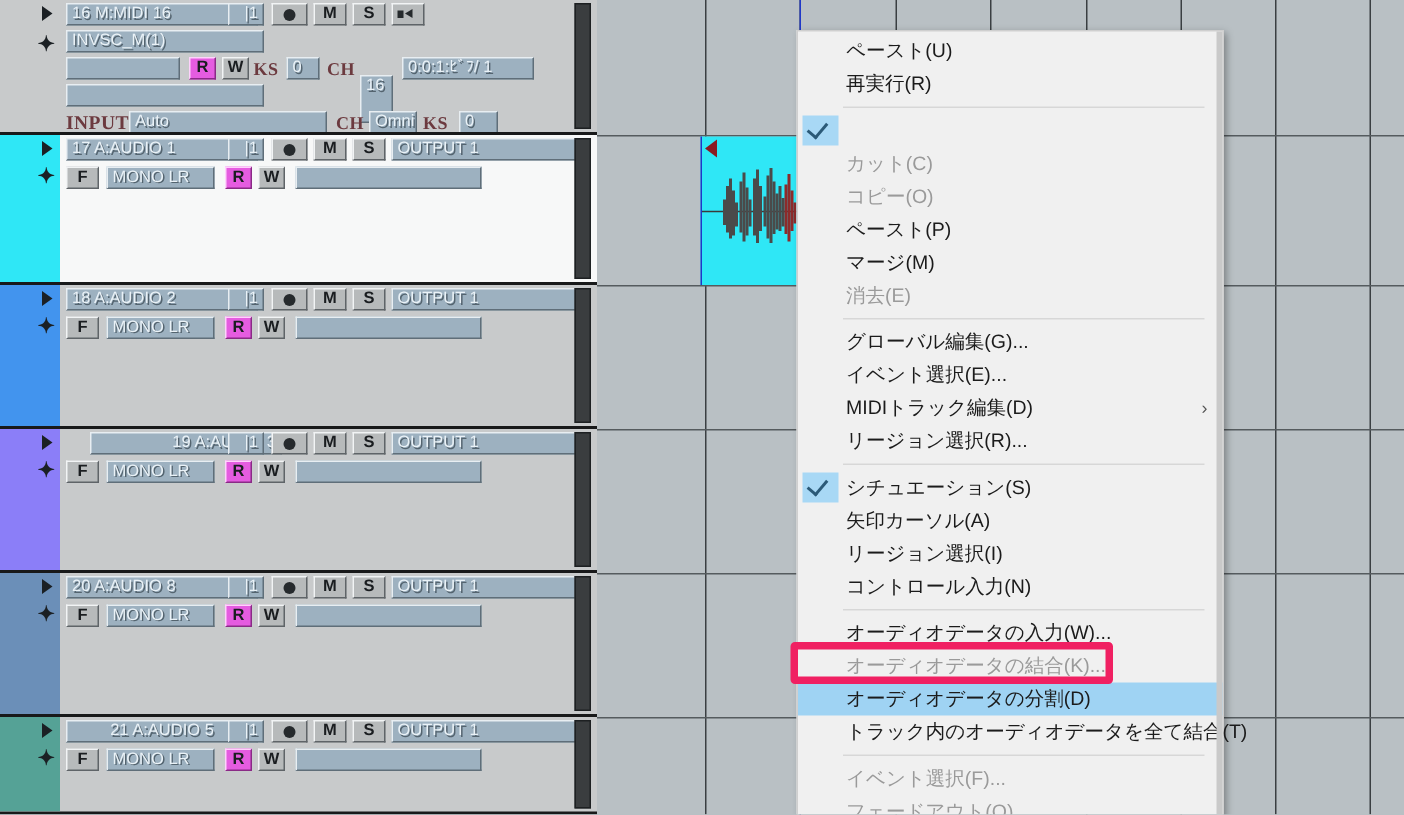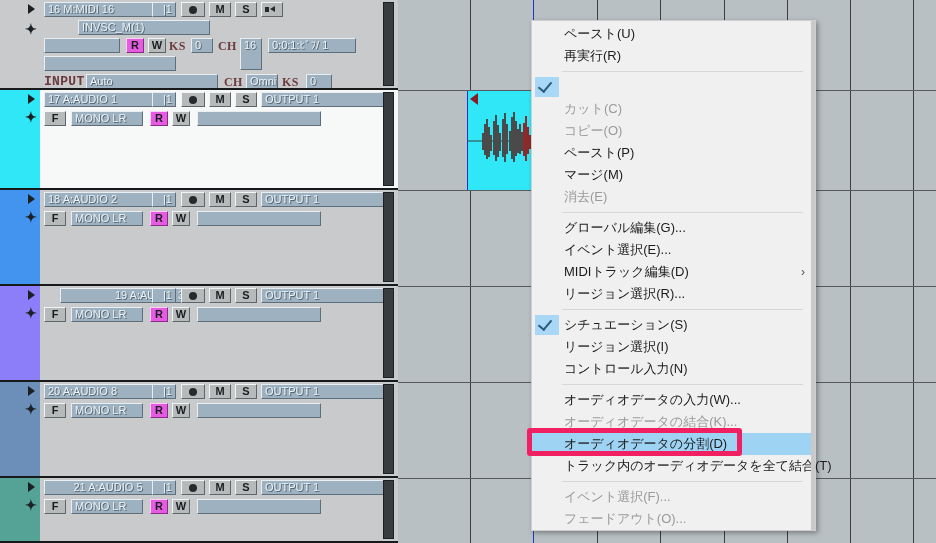--- a/index.html
+++ b/index.html
@@ -172,34 +172,34 @@
         <div class="fld" style="left:4px; top:2px; width:128px; height:15px;">16 M:MIDI 16</div>
         <div class="fld" style="left:112px; top:2px; width:24px; height:15px; text-align:right;">|1</div>
 
         <div class="btn" style="left:141px; top:2px; width:24px; height:15px;">
             <i class="dot"></i>
           </div>
         <div class="btn" style="left:169px; top:2px; width:22px; height:15px;">M</div>
         <div class="btn" style="left:195px; top:2px; width:22px; height:15px;">S</div>
         <div class="rw-ico" style="left:221px; top:2px; width:22px; height:15px;"></div>
 
-        <div class="fld" style="left:4px; top:20px; width:132px; height:15px;margin-left:34px;">INVSC_M(1)</div>
+        <div class="fld" style="left:4px; top:20px; width:132px; height:15px;">INVSC_M(1)</div>
 
         <div class="fld" style="left:4px; top:38px; width:76px; height:15px;"></div>
         <div class="btn rec" style="left:86px; top:38px; width:18px; height:15px;">R</div>
         <div class="btn" style="left:108px; top:38px; width:18px; height:15px;">W</div>
         <div class="lbl" style="left:129px; top:39px;">KS</div>
         <div class="fld" style="left:151px; top:38px; width:22px; height:15px;">0</div>
         <div class="lbl" style="left:178px; top:39px;">CH</div>
-        <div class="fld" style="left:200px; top:38px; width:22px; height:32px;">16</div>
+        <div class="fld" style="left:200px; top:50px; width:22px; height:32px;">16</div>
         <div class="fld" style="left:228px; top:38px; width:88px; height:15px;">0:0:1:ﾋﾞﾌ/ 1</div>
 
         <div class="fld" style="left:4px; top:56px; width:132px; height:15px;"></div>
 
-        <div class="lbl" style="left:4px; top:75px; font-size:13px;font-family:Liberation Mono, monospace;">INPUT</div>
+        <div class="lbl" style="left:4px; top:75px; font-size:13px;">INPUT</div>
         <div class="fld" style="left:46px; top:74px; width:132px; height:15px;">Auto</div>
         <div class="lbl" style="left:184px; top:75px;">CH</div>
         <div class="fld" style="left:206px; top:74px; width:32px; height:15px;">Omni</div>
         <div class="lbl" style="left:242px; top:75px;">KS</div>
         <div class="fld" style="left:266px; top:74px; width:26px; height:15px;">0</div>
 
         <div class="trk-scroll"></div>
       </div>
     </div>
 
@@ -327,20 +327,21 @@
         <div class="mi disabled"><span>消去(E)</span></div>
         <div class="msep"></div>
         <div class="mi"><span>グローバル編集(G)...</span></div>
         <div class="mi"><span>イベント選択(E)...</span></div>
         <div class="mi"><span>MIDIトラック編集(D)</span><span class="arrow">›</span></div>
         <div class="mi"><span>リージョン選択(R)...</span></div>
         <div class="msep"></div>
         <div class="mi"><span class="chk">
             <span></span>
           </span><span>シチュエーション(S)</span></div>
+        <div class="mi"><span>矢印カーソル(A)</span></div>
         <div class="mi"><span>リージョン選択(I)</span></div>
         <div class="mi"><span>コントロール入力(N)</span></div>
         <div class="msep"></div>
         <div class="mi"><span>オーディオデータの入力(W)...</span></div>
         <div class="mi disabled"><span>オーディオデータの結合(K)...</span></div>
         <div class="mi hl"><span>オーディオデータの分割(D)</span></div>
         <div class="mi"><span>トラック内のオーディオデータを全て結合(T)</span></div>
         <div class="msep"></div>
         <div class="mi disabled"><span>イベント選択(F)...</span></div>
         <div class="mi disabled"><span>フェードアウト(O)...</span></div>

